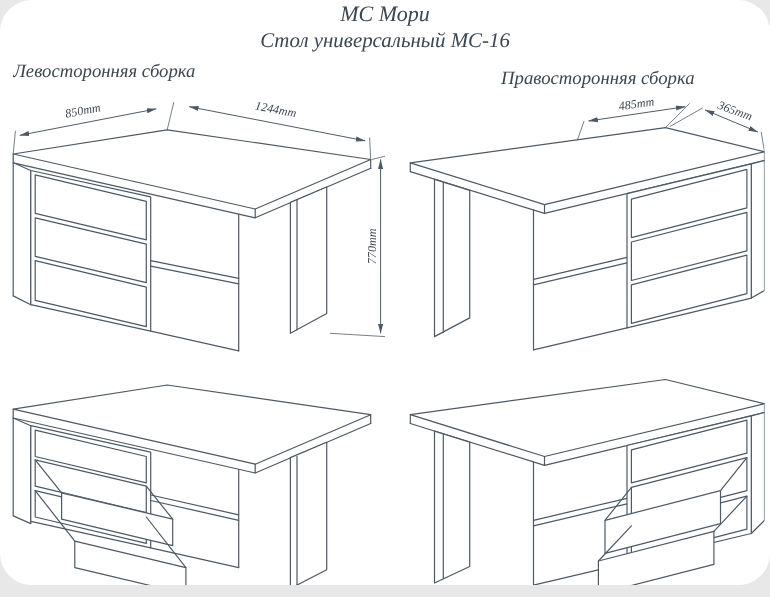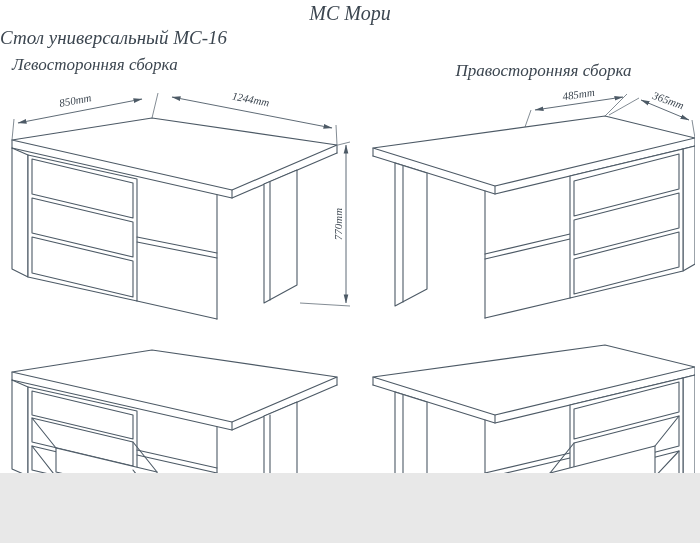--- a/index.html
+++ b/index.html
@@ -1,21 +1,21 @@
 <!DOCTYPE html>
 <html style="--line: #4d5a66; --text: #3c4650; --background: #ffffff;"><head>
 <meta charset="utf-8">
 <style>
   :root { --line:#4d5a66; --text:#3c4650; --background:#ffffff; }
   * { margin:0; padding:0; box-sizing:border-box; }
   body { background:#e8e8e8; font-family:"Liberation Serif", serif; }
-  .page { position:relative; width:700px; height:473px; background:var(--background); overflow:hidden; margin:0 auto; }
+  .page { position:relative; width:700px; height:532px; background:var(--background); overflow:hidden; margin:0 auto;border-radius:29px; }
   .hdr { position:absolute; font-style:italic; color:var(--text); white-space:nowrap; }
   .title { top:2px; left:0; width:100%; text-align:center; font-size:20px; }
-  .subtitle { top:27px; left:0; width:100%; font-size:19px; }
+  .subtitle { top:27px; left:0; width:100%; text-align:center; font-size:19px; }
   .label-left { top:55px; left:12px; width:280px; text-align:left; font-size:17px; }
   .label-right { top:61px; left:411px; width:265px; text-align:center; font-size:17px; }
   svg.d { position:absolute; }
   .d1 { left:2px;  top:85px; }
   .d2 { left:365px; top:86px; }
   .d3 { left:2px;  top:330px; }
   .d4 { left:365px; top:325px; }
   .f   { fill:#ffffff; stroke:var(--line); stroke-width:1.1; stroke-linejoin:round; }
   .ln  { fill:none; stroke:var(--line); stroke-width:1.1; stroke-linecap:round; stroke-linejoin:round; }
   .tick{ fill:none; stroke:var(--line); stroke-width:0.7; }

